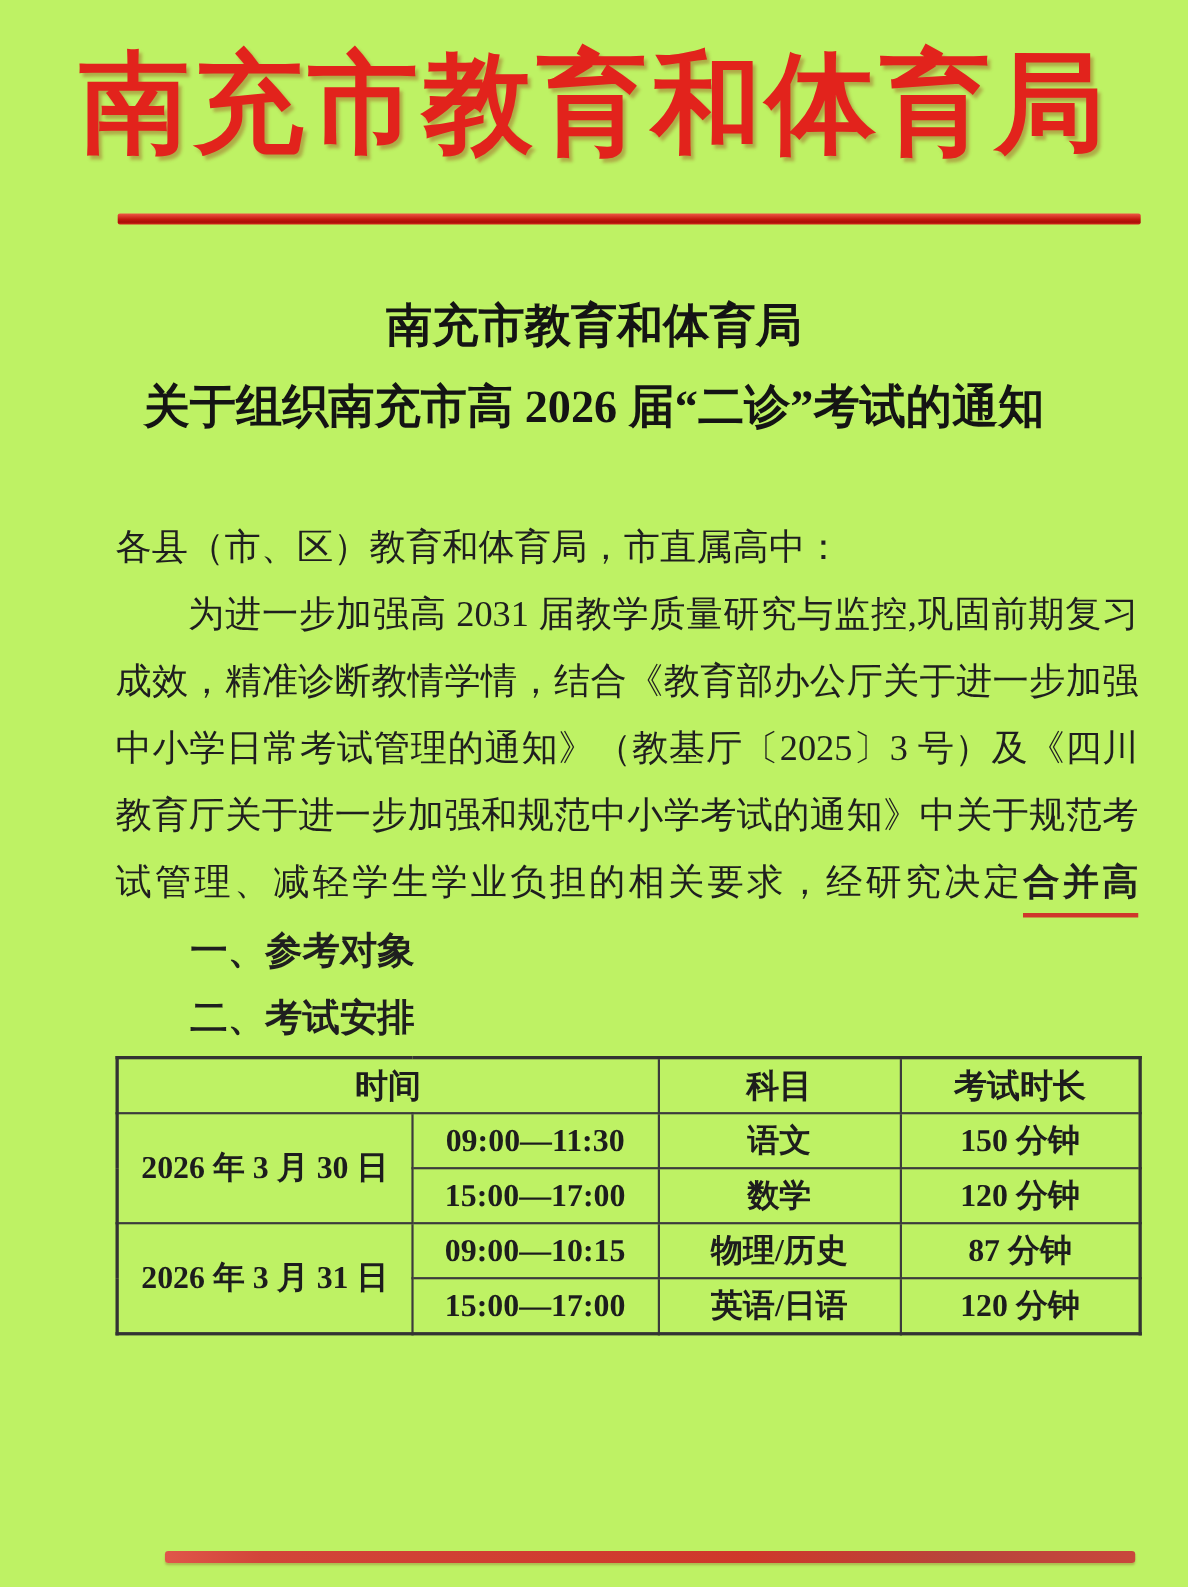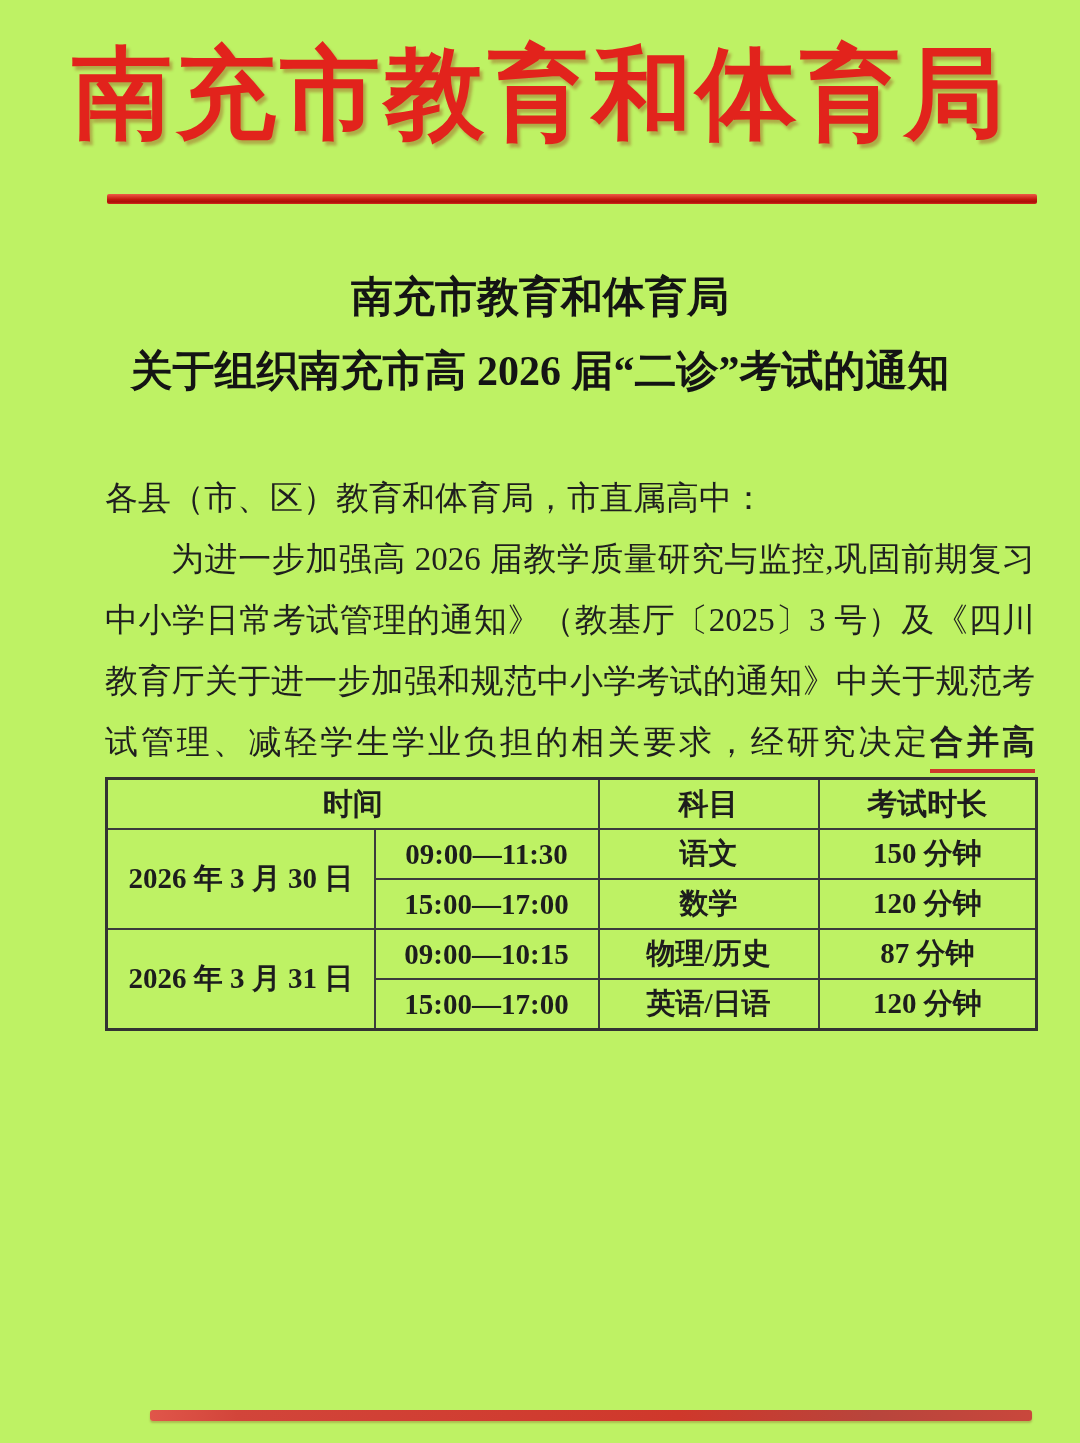--- a/index.html
+++ b/index.html
@@ -108,26 +108,29 @@
 
   <div class="doc-title">
     <div class="t-line">南充市教育和体育局</div>
     <div class="t-line">关于组织南充市高 2026 届“二诊”考试的通知</div>
   </div>
 
   <div class="body-text">
     <div class="bline">各县（市、区）教育和体育局，市直属高中：</div>
 
     <div id="paragraph-lines">
-        <div class="bline j indent"><span class="seg">为进一步加强高 2026 届教学质量研究与监控,巩固前期复习</span></div>
+        <div class="bline j indent"><span class="seg">为进一步加强高 2031 届教学质量研究与监控,巩固前期复习</span></div>
+        <div class="bline j"><span class="seg">成效，精准诊断教情学情，结合《教育部办公厅关于进一步加强</span></div>
         <div class="bline j"><span class="seg">中小学日常考试管理的通知》（教基厅〔2025〕3 号）及《四川省</span></div>
         <div class="bline j"><span class="seg">教育厅关于进一步加强和规范中小学考试的通知》中关于规范考</span></div>
         <div class="bline j"><span class="seg">试管理、减轻学生学业负担的相关要求，经研究决定</span><span class="seg ul b">合并高 2026</span></div>
       </div>
 
+    <div class="bline heading">一、参考对象</div>
+    <div class="bline heading">二、考试安排</div>
   </div>
 
   <div class="table-wrap">
     <table class="schedule">
       <colgroup>
         <col class="c-date">
           <col class="c-time">
           <col class="c-subj">
           <col class="c-dur">
       </colgroup>

